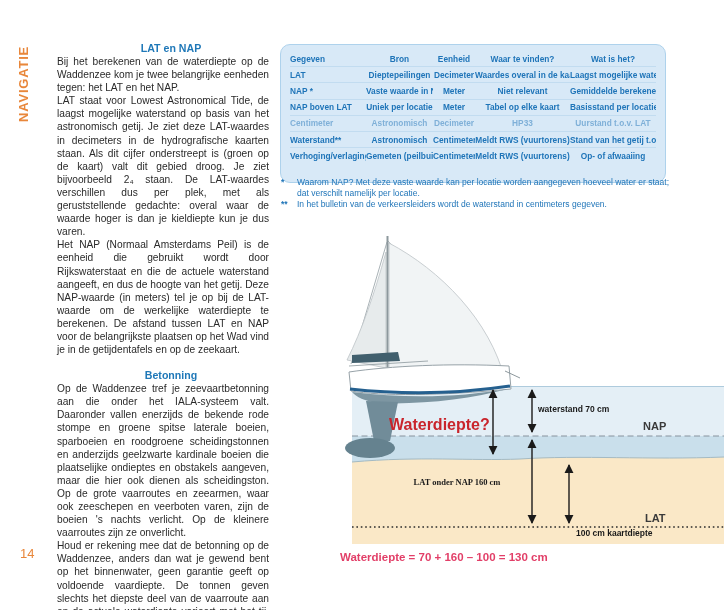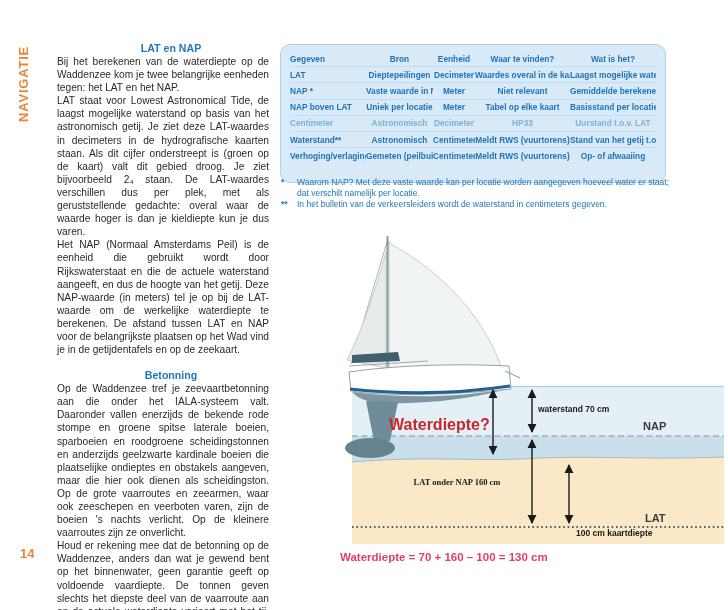--- a/index.html
+++ b/index.html
@@ -5,21 +5,21 @@
   * { margin:0; padding:0; box-sizing:border-box; }
   html,body { width:728px; height:610px; background:#ffffff; overflow:hidden; }
   body { font-family:"Liberation Sans", sans-serif; position:relative; }
   .page { position:absolute; inset:0; background:#fff; }
 
   
   .vert-label { position:absolute; left:16px; top:122px; transform:rotate(-90deg); transform-origin:0 0;
     font-size:13px; font-weight:bold; color:#e8873b; letter-spacing:.8px; }
 
   
-  .page-number { position:absolute; left:20px; top:546px; font-size:13px; font-weight:bold; color:#e8873b; }
+  .page-number { position:absolute; left:20px; top:546px; font-size:13px; font-weight:normal; color:#e8873b; }
 
   
   .col-left { position:absolute; left:57px; top:42px; width:212px; color:#2a2a2a;
     font-size:10.2px; line-height:13.1px; text-align:justify; }
   .col-left h3 { font-size:10.6px; line-height:13px; font-weight:bold; color:#1f78b8; text-align:center;margin-left:16px; }
   .col-left .sec2 h3 { margin-top:13px; }
   .col-left p { margin:0; }
 
   
   .datatable { position:absolute; left:280px; top:44px; width:386px; background:#d8e9f7;

